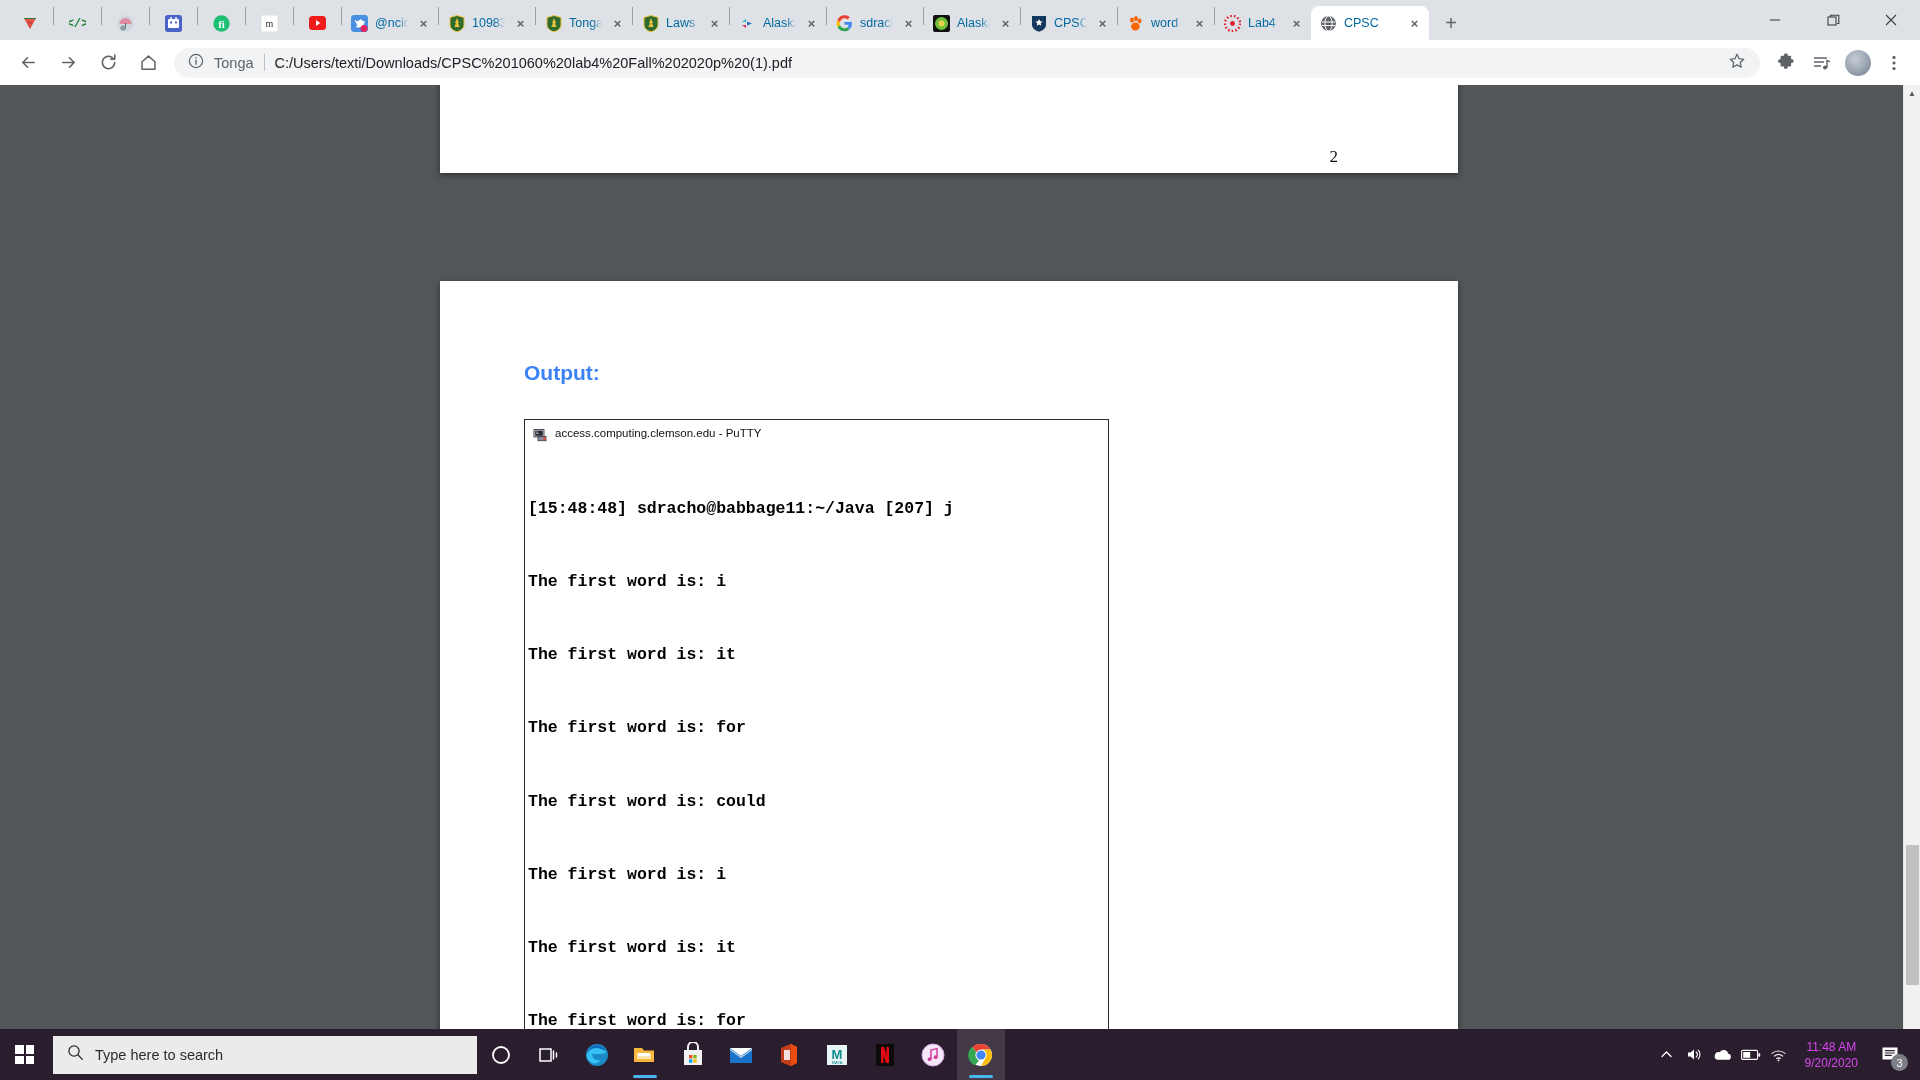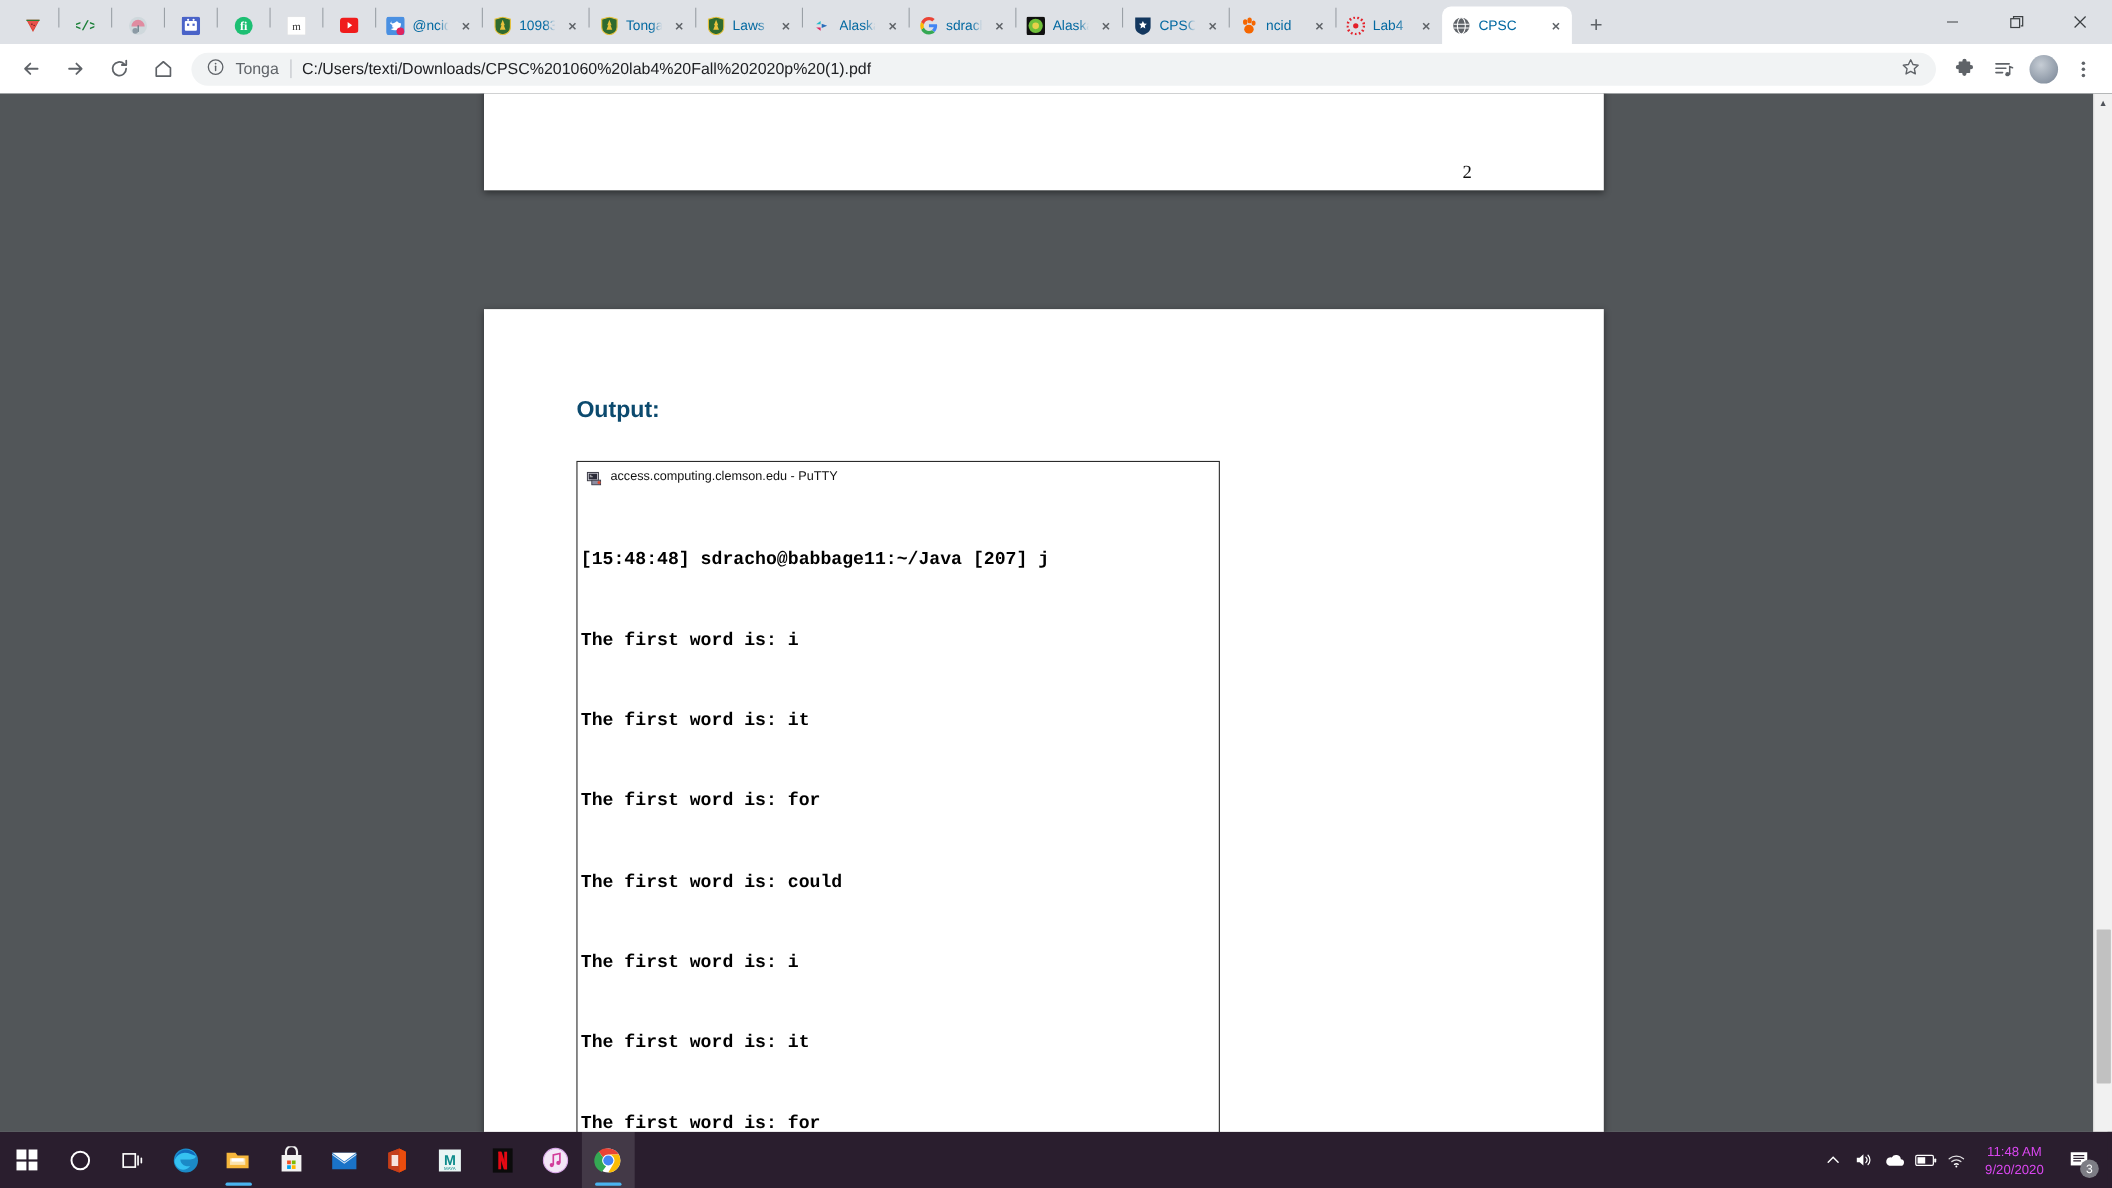--- a/index.html
+++ b/index.html
@@ -110,21 +110,21 @@
   .page-prev { top: -70px; height: 158px; }
   .page-num-prev {
     position: absolute; right: 120px; bottom: 6px;
     font-family: "Liberation Serif", serif; font-size: 17px; color: #111;
   }
   .page-cur { top: 196px; height: 834px; }
 
   .doc-inner { padding: 80px 0 0 84px; }
   .doc-heading {
     font-family: "Liberation Sans", sans-serif;
-    font-size: 21px; font-weight: bold; color: #0c4a6e;
+    font-size: 21px; font-weight: bold; color: #3b82f6;
     margin-bottom: 34px;
   }
 
   
   .putty {
     width: 585px; border: 1px solid #2b2b2b;
     background: #ffffff; padding: 5px 0 24px 0;
     margin-left: 0;
   }
   .putty-title {
@@ -405,21 +405,21 @@
 
     <div class="tab normal">
       <span class="tab-favicon">
         <svg width="17" height="17" viewBox="0 0 17 17">
             <ellipse cx="5" cy="5" rx="2" ry="2.6" fill="#f56600"></ellipse>
             <ellipse cx="9" cy="3.6" rx="2" ry="2.6" fill="#f56600"></ellipse>
             <ellipse cx="12.6" cy="6" rx="1.9" ry="2.4" fill="#f56600"></ellipse>
             <ellipse cx="8.4" cy="11.5" rx="4.3" ry="4" fill="#f56600"></ellipse>
           </svg>
       </span>
-      <span class="tab-title">ncid</span>
+      <span class="tab-title">word</span>
       <span class="tab-close">×</span>
     </div>
     <span class="tab-sep"></span>
 
     <div class="tab normal">
       <span class="tab-favicon">
         <svg width="17" height="17" viewBox="0 0 17 17">
             <circle cx="8.5" cy="8.5" r="7.6" fill="none" stroke="#e4212a" stroke-width="2.4" stroke-dasharray="1.6 2.1"></circle>
             <circle cx="8.5" cy="8.5" r="2.4" fill="#e4212a"></circle>
           </svg>
@@ -583,20 +583,29 @@
 <div class="taskbar">
   <div class="start">
     <span class="winlogo">
         <i></i>
         <i></i>
         <i></i>
         <i></i>
       </span>
   </div>
 
+  <div class="searchbox">
+    <span>
+      <svg width="17" height="17" viewBox="0 0 17 17">
+          <circle cx="7" cy="7" r="5.1" fill="none" stroke="#2b2b2b" stroke-width="1.3"></circle>
+          <path d="M10.8 10.8L15.4 15.4" stroke="#2b2b2b" stroke-width="1.3" stroke-linecap="round"></path>
+        </svg>
+    </span>
+    <span class="search-ph">Type here to search</span>
+  </div>
 
   <div class="tb-item">
     <svg class="tb-ico" viewBox="0 0 26 26">
         <circle cx="13" cy="13" r="8" fill="none" stroke="#fff" stroke-width="1.8"></circle>
       </svg>
   </div>
   <div class="tb-item">
     <svg class="tb-ico" viewBox="0 0 26 26">
         <rect x="4" y="7" width="11" height="12" fill="none" stroke="#fff" stroke-width="1.5"></rect>
         <path d="M17.5 9v8M20.5 11v4" stroke="#fff" stroke-width="1.5" stroke-linecap="round"></path>

